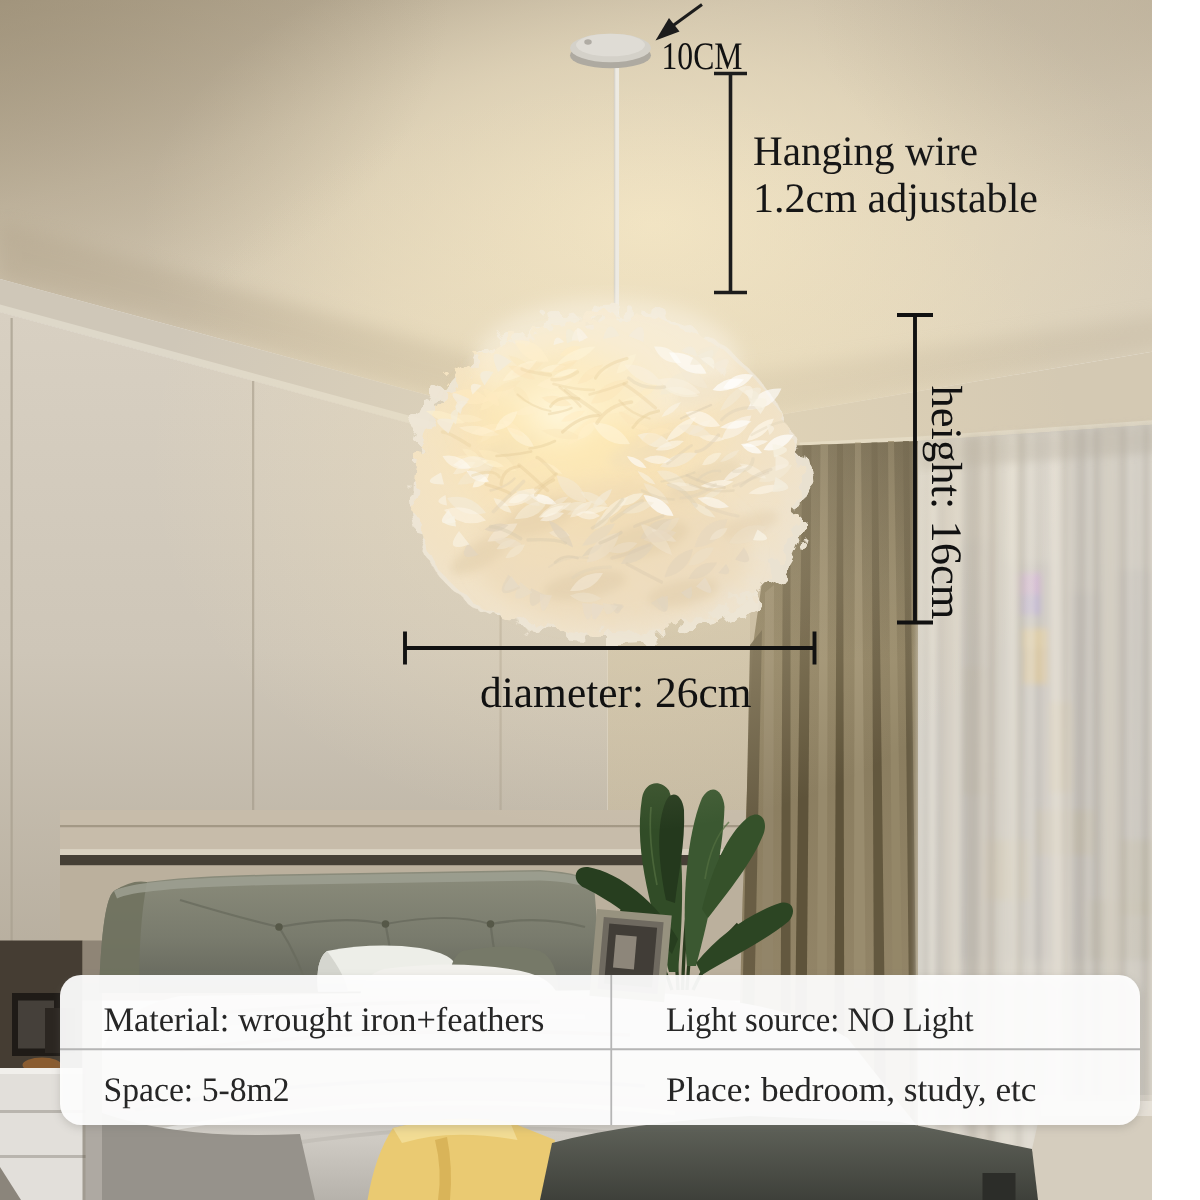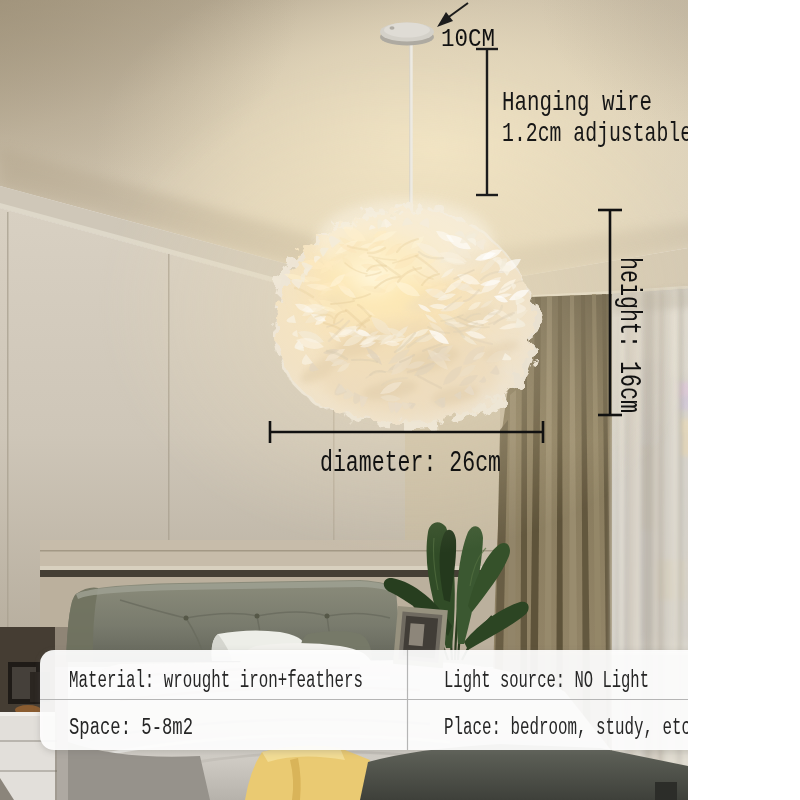--- a/index.html
+++ b/index.html
@@ -1,16 +1,16 @@
 <!DOCTYPE html>
 <html><head>
 <meta charset="utf-8">
 <style>
 html,body{margin:0;padding:0;background:#fff;}
-#stage{position:relative;width:688px;height:800px;overflow:hidden;font-family:Liberation Mono, monospace;}
+#stage{position:relative;width:768px;height:800px;overflow:hidden;font-family:Liberation Serif, serif;}
 svg{display:block;}
 </style>
 </head>
 <body>
 <div id="stage">
 <svg width="800" height="800" viewBox="0 0 800 800" xmlns="http://www.w3.org/2000/svg">
 <defs>
 <linearGradient id="gCeil" x1="0" y1="0" x2="0.75" y2="1">
 <stop offset="0" stop-color="#a89b83"></stop>
           <stop offset="0.3" stop-color="#c7bba5"></stop>

